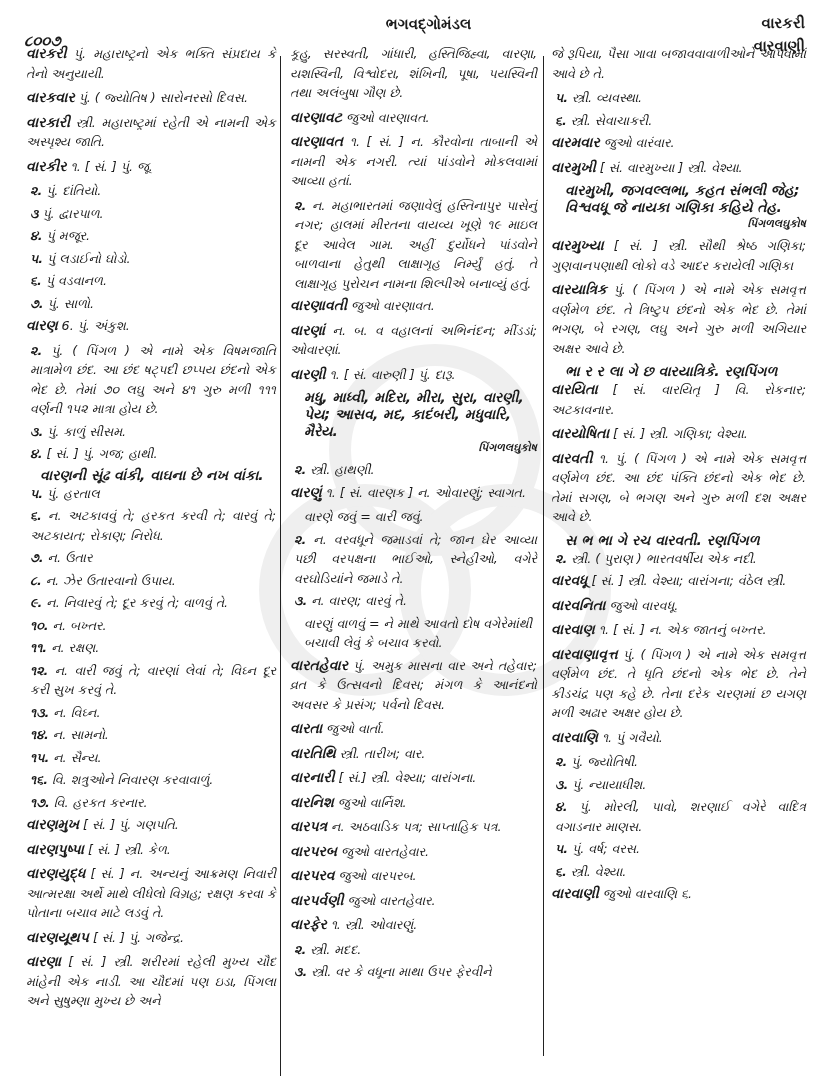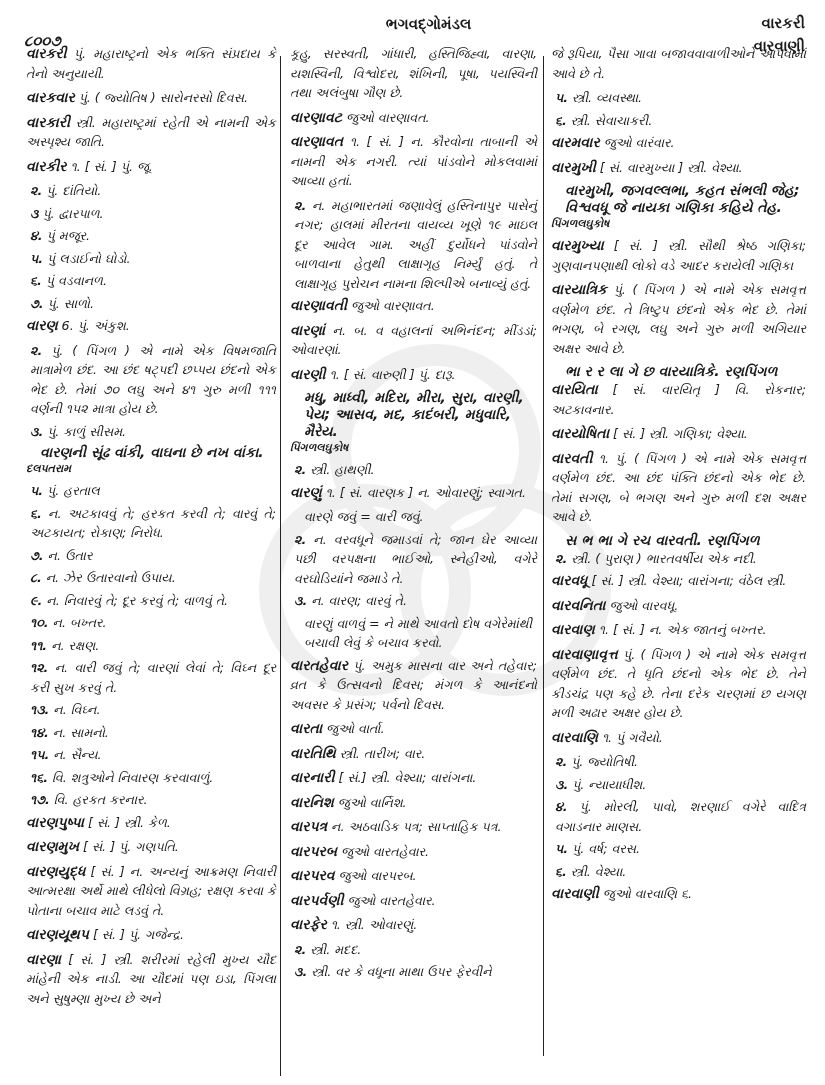--- a/index.html
+++ b/index.html
@@ -21,21 +21,21 @@
   .col2 { left: 290px; width: 247px; }
   .col3 { left: 551px; width: 255px; }
   .rule { position: absolute; top: 56px; width: 1px; background: #222; }
   .rule1 { left: 280px; height: 1020px; }
   .rule2 { left: 543px; height: 1000px; }
   .entry { margin: 0 0 5px 0; text-align: justify; }
   .entry .hw { font-weight: bold; font-size: 14px; }
   .sense { margin: 0 0 3px 0; padding-left: 4px; text-align: justify; }
   .sense .n { font-weight: bold; }
   .quote { margin: 0 0 0 14px; font-size: 14px; font-weight: bold; line-height: 17px; }
-  .src { text-align: left; font-size: 11px; font-weight: bold; margin: 0 0 4px 0; line-height: 16px; }
+  .src { text-align: right; font-size: 11px; font-weight: bold; margin: 0 0 4px 0; line-height: 16px; }
   .idiom { margin: 0 0 3px 14px; }
 </style>
 </head>
 <body>
 
 <svg class="watermark" viewBox="0 0 360 400">
   <circle cx="180" cy="120" r="95" fill="none" stroke="#555" stroke-width="22"></circle>
   <circle cx="110" cy="260" r="95" fill="none" stroke="#555" stroke-width="22"></circle>
   <circle cx="250" cy="260" r="95" fill="none" stroke="#555" stroke-width="22"></circle>
 </svg>
@@ -57,37 +57,37 @@
     <div class="entry"><span class="hw">વારકીર</span><span> ૧. [ સં. ] પું. જૂ.</span></div>
     <div class="sense"><span class="n">૨.</span><span> પું. દાંતિયો.</span></div>
     <div class="sense"><span class="n">૩</span><span> પું. દ્વારપાળ.</span></div>
     <div class="sense"><span class="n">૪.</span><span> પું મજૂર.</span></div>
     <div class="sense"><span class="n">૫.</span><span> પું લડાઈનો ઘોડો.</span></div>
     <div class="sense"><span class="n">૬.</span><span> પું વડવાનળ.</span></div>
     <div class="sense"><span class="n">૭.</span><span> પું. સાળો.</span></div>
     <div class="entry"><span class="hw">વારણ</span><span> 6. પું. અંકુશ.</span></div>
     <div class="sense"><span class="n">૨.</span><span> પું. ( પિંગળ ) એ નામે એક વિષમજાતિ માત્રામેળ છંદ. આ છંદ ષટ્પદી છપ્પય છંદનો એક ભેદ છે. તેમાં ૭૦ લઘુ અને ૪૧ ગુરુ મળી ૧૧૧ વર્ણની ૧૫૨ માત્રા હોય છે.</span></div>
     <div class="sense"><span class="n">૩.</span><span> પું. કાળું સીસમ.</span></div>
+    <div class="sense"><span class="n">૪.</span><span> [ સં. ] પું. ગજ; હાથી.</span></div>
     <div class="quote">વારણની સૂંઢ વાંકી, વાઘના છે નખ વાંકા.</div>
-    <div class="src">દલપતરામ</div>
     <div class="sense"><span class="n">૫.</span><span> પું. હરતાલ</span></div>
     <div class="sense"><span class="n">૬.</span><span> ન. અટકાવવું તે; હરકત કરવી તે; વારવું તે; અટકાયત; રોકાણ; નિરોધ.</span></div>
     <div class="sense"><span class="n">૭.</span><span> ન. ઉતાર</span></div>
     <div class="sense"><span class="n">૮.</span><span> ન. ઝેર ઉતારવાનો ઉપાય.</span></div>
     <div class="sense"><span class="n">૯.</span><span> ન. નિવારવું તે; દૂર કરવું તે; વાળવું તે.</span></div>
     <div class="sense"><span class="n">૧૦.</span><span> ન. બખ્તર.</span></div>
     <div class="sense"><span class="n">૧૧.</span><span> ન. રક્ષણ.</span></div>
     <div class="sense"><span class="n">૧૨.</span><span> ન. વારી જવું તે; વારણાં લેવાં તે; વિઘ્ન દૂર કરી સુખ કરવું તે.</span></div>
     <div class="sense"><span class="n">૧૩.</span><span> ન. વિઘ્ન.</span></div>
     <div class="sense"><span class="n">૧૪.</span><span> ન. સામનો.</span></div>
     <div class="sense"><span class="n">૧૫.</span><span> ન. સૈન્ય.</span></div>
     <div class="sense"><span class="n">૧૬.</span><span> વિ. શત્રુઓને નિવારણ કરવાવાળું.</span></div>
     <div class="sense"><span class="n">૧૭.</span><span> વિ. હરકત કરનાર.</span></div>
+    <div class="entry"><span class="hw">વારણમુખ</span><span> [ સં. ] પું. ગણપતિ.</span></div>
     <div class="entry"><span class="hw">વારણપુષ્પા</span><span> [ સં. ] સ્ત્રી. કેળ.</span></div>
-    <div class="entry"><span class="hw">વારણમુખ</span><span> [ સં. ] પું. ગણપતિ.</span></div>
     <div class="entry"><span class="hw">વારણયુદ્ધ</span><span> [ સં. ] ન. અન્યનું આક્રમણ નિવારી આત્મરક્ષા અર્થે માથે લીધેલો વિગ્રહ; રક્ષણ કરવા કે પોતાના બચાવ માટે લડવું તે.</span></div>
     <div class="entry"><span class="hw">વારણયૂથપ</span><span> [ સં. ] પું. ગજેન્દ્ર.</span></div>
     <div class="entry"><span class="hw">વારણા</span><span> [ સં. ] સ્ત્રી. શરીરમાં રહેલી મુખ્ય ચૌદ માંહેની એક નાડી. આ ચૌદમાં પણ ઇડા, પિંગલા અને સુષુમ્ણા મુખ્ય છે અને</span></div>
   </div>
 <div class="col col2">
     <div class="entry">કૂહુ, સરસ્વતી, ગાંધારી, હસ્તિજિહ્વા, વારણા, યશસ્વિની, વિશ્વોદરા, શંખિની, પૂષા, પયસ્વિની તથા અલંબુષા ગૌણ છે.</div>
     <div class="entry"><span class="hw">વારણાવટ</span><span> જુઓ વારણાવત.</span></div>
     <div class="entry"><span class="hw">વારણાવત</span><span> ૧. [ સં. ] ન. કૌરવોના તાબાની એ નામની એક નગરી. ત્યાં પાંડવોને મોકલવામાં આવ્યા હતાં.</span></div>
     <div class="sense"><span class="n">૨.</span><span> ન. મહાભારતમાં જણાવેલું હસ્તિનાપુર પાસેનું નગર; હાલમાં મીરતના વાયવ્ય ખૂણે ૧૯ માઇલ દૂર આવેલ ગામ. અહીં દુર્યોધને પાંડવોને બાળવાના હેતુથી લાક્ષાગૃહ નિર્મ્યું હતું. તે લાક્ષાગૃહ પુરોચન નામના શિલ્પીએ બનાવ્યું હતું.</span></div>
     <div class="entry"><span class="hw">વારણાવતી</span><span> જુઓ વારણાવત.</span></div>

